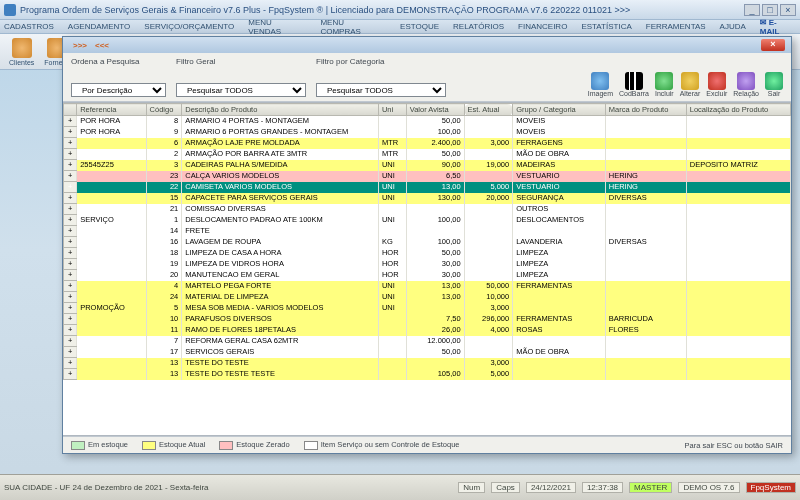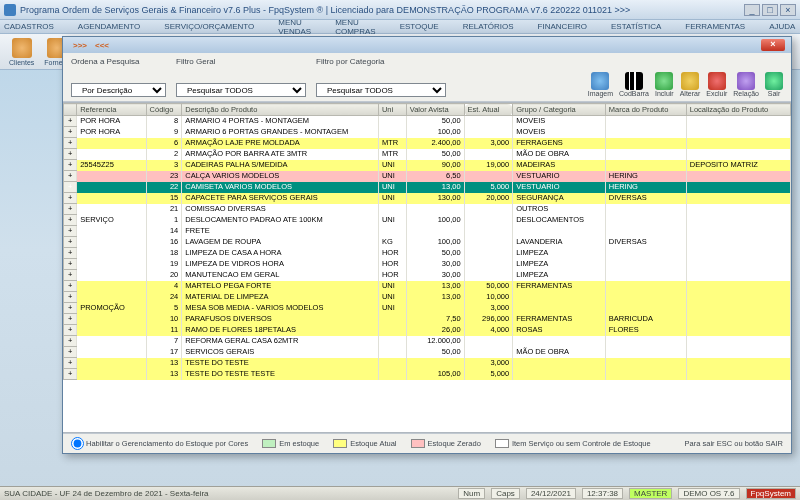--- a/index.html
+++ b/index.html
@@ -1,21 +1,21 @@
 <!DOCTYPE html>
 <html><head>
 <meta charset="utf-8">
 <style>
 * { box-sizing: border-box; margin: 0; padding: 0; }
 body { font-family: Tahoma, Arial, sans-serif; font-size: 9px; background: linear-gradient(to bottom, #b8d4e8 0%, #d0e0ec 50%, #c8d8e4 100%); width: 800px; height: 500px; overflow: hidden; position: relative; }
 .titlebar { background: linear-gradient(to bottom, #e8f0f8, #c8d8e8); height: 20px; display: flex; align-items: center; padding: 0 4px; font-size: 9px; color: #2a5080; border-bottom: 1px solid #a0b8d0; }
 .titlebar .icon { width: 12px; height: 12px; background: #4080c0; border-radius: 2px; margin-right: 4px; }
 .titlebar .wincontrols { margin-left: auto; display: flex; gap: 2px; }
 .titlebar .wincontrols span { width: 16px; height: 12px; background: #d0d8e0; border: 1px solid #8898b0; text-align: center; line-height: 10px; cursor: pointer; }
-.menubar { background: linear-gradient(to bottom, #d8e4f0, #c0d0e0); height: 14px; display: flex; align-items: center; padding: 0 4px; font-size: 8px; color: #305070; gap: 24px; border-bottom: 1px solid #a0b8d0; }
+.menubar { background: linear-gradient(to bottom, #d8e4f0, #c0d0e0); height: 14px; display: flex; align-items: center; padding: 0 4px; font-size: 8px; color: #305070; gap: 14px; border-bottom: 1px solid #a0b8d0; }
 .menubar span { cursor: pointer; }
 .menubar .email { margin-left: auto; font-weight: bold; color: #2050a0; }
 .toolbar-large { height: 36px; background: linear-gradient(to bottom, #f0f4f8, #d8e0e8); display: flex; align-items: center; padding: 2px 6px; gap: 4px; border-bottom: 1px solid #a0b8d0; }
 .large-btn { display: flex; flex-direction: column; align-items: center; font-size: 7px; color: #305070; cursor: pointer; padding: 1px 3px; }
 .large-btn .ico { width: 20px; height: 20px; border-radius: 3px; margin-bottom: 1px; }
 .ico-clientes { background: radial-gradient(circle, #f0b870, #d08830); }
 .ico-fornec { background: radial-gradient(circle, #f0b870, #d08830); }
 
 .modal { position: absolute; left: 62px; top: 36px; width: 730px; height: 418px; background: #f0f0ec; border: 1px solid #6080a0; box-shadow: 3px 3px 8px rgba(0,0,0,0.3); display: flex; flex-direction: column; }
 .modal-title { background: linear-gradient(to bottom, #d0e0f0, #b0c8e0); height: 16px; display: flex; align-items: center; padding: 0 6px; font-size: 8px; color: #204060; font-weight: bold; }
@@ -49,21 +49,21 @@
 .grid tr.yellow { background: #ffff80; }
 .grid tr.pink { background: #ffc0c0; }
 .grid tr.teal { background: #009080; color: white; }
 .grid td.num { text-align: right; }
 .expander { width: 10px; text-align: center; background: #f0f0e8; border: 1px solid #b8b8b0; cursor: pointer; }
 
 .legend { display: flex; align-items: center; padding: 3px 8px; font-size: 7.5px; gap: 14px; color: #404850; border-top: 1px solid #c0c8d0; }
 .swatch { width: 14px; height: 9px; border: 1px solid #888; display: inline-block; vertical-align: middle; margin-right: 3px; }
 .esc { margin-left: auto; }
 
-.statusbar { position: absolute; bottom: 0; left: 0; right: 0; height: 14px; background: linear-gradient(to bottom,#e8e8e0,#d0d0c8); display: flex; align-items: center; font-size: 8px; color: #404840; padding: 0 4px; gap: 6px; border-top: 1px solid #a0a098; }
+.statusbar { position: absolute; bottom: 0; left: 0; right: 0; height: 26px; background: linear-gradient(to bottom,#e8e8e0,#d0d0c8); display: flex; align-items: center; font-size: 8px; color: #404840; padding: 0 4px; gap: 6px; border-top: 1px solid #a0a098; }
 .statusbar .seg { border: 1px solid #b0b0a8; padding: 0 4px; background: #f0f0e8; height: 11px; line-height: 10px; }
 .statusbar .master { background: #c0ff60; }
 .statusbar .fpq { background: #c03020; color: white; }
 .statusbar .spacer { flex: 1; }
 </style>
 </head>
 <body>
 
 <div class="titlebar">
   <span class="icon"></span>
@@ -457,24 +457,20 @@
             <td class="num">5,000</td>
             <td></td>
             <td></td>
             <td></td>
           </tr>
         </tbody>
     </table>
   </div>
 
   <div class="legend">
-    <span class="radio">
-        <input type="radio" checked="" style="">
-        <span>Habilitar o Gerenciamento do Estoque por Cores</span>
-      </span>
     <span><span class="swatch" style="background:#c0f0c0"></span><span>Em estoque</span></span>
     <span><span class="swatch" style="background:#ffff80"></span><span>Estoque Atual</span></span>
     <span><span class="swatch" style="background:#ffc0c0"></span><span>Estoque Zerado</span></span>
     <span><span class="swatch" style="background:#fff"></span><span>Item Serviço ou sem Controle de Estoque</span></span>
     <span class="esc">Para sair ESC ou botão SAIR</span>
   </div>
 </div>
 
 <div class="statusbar">
   <span>SUA CIDADE - UF 24 de Dezembro de 2021 - Sexta-feira</span>

